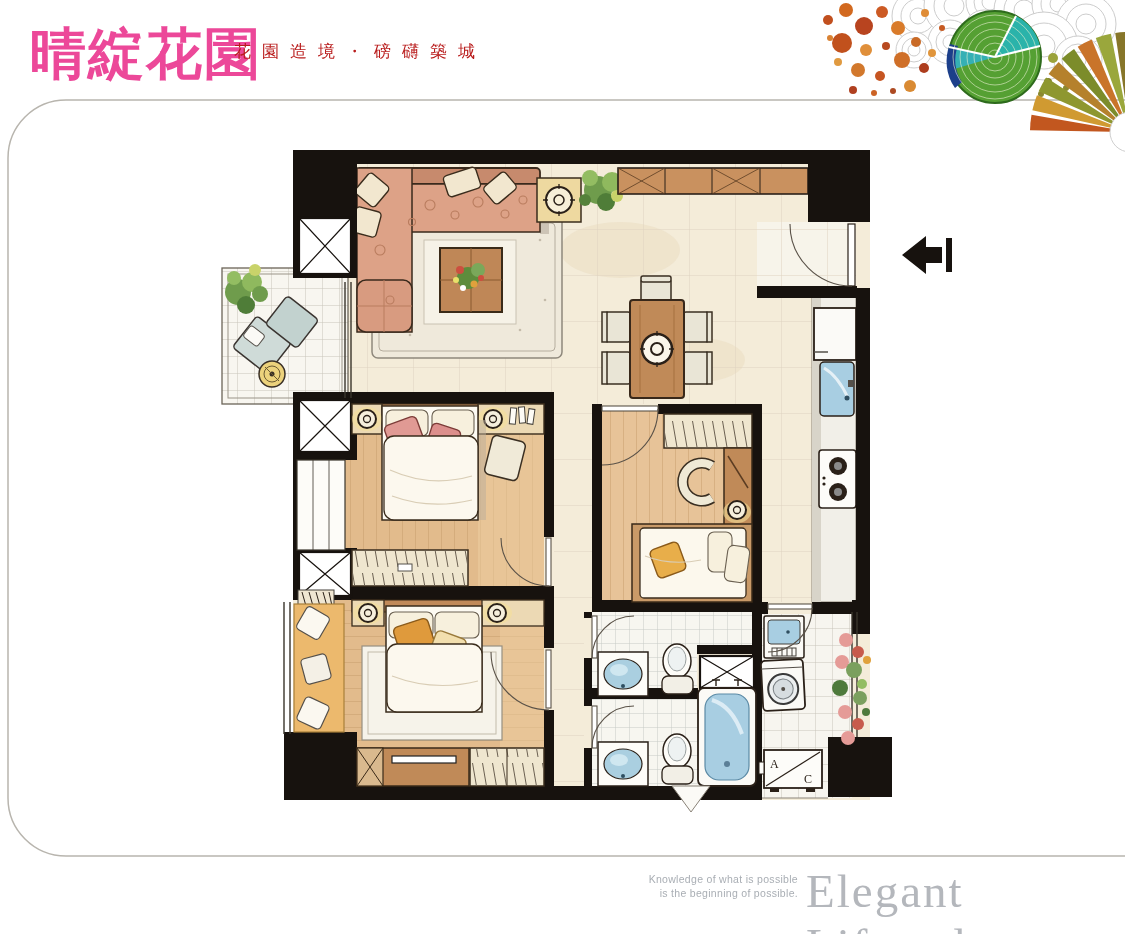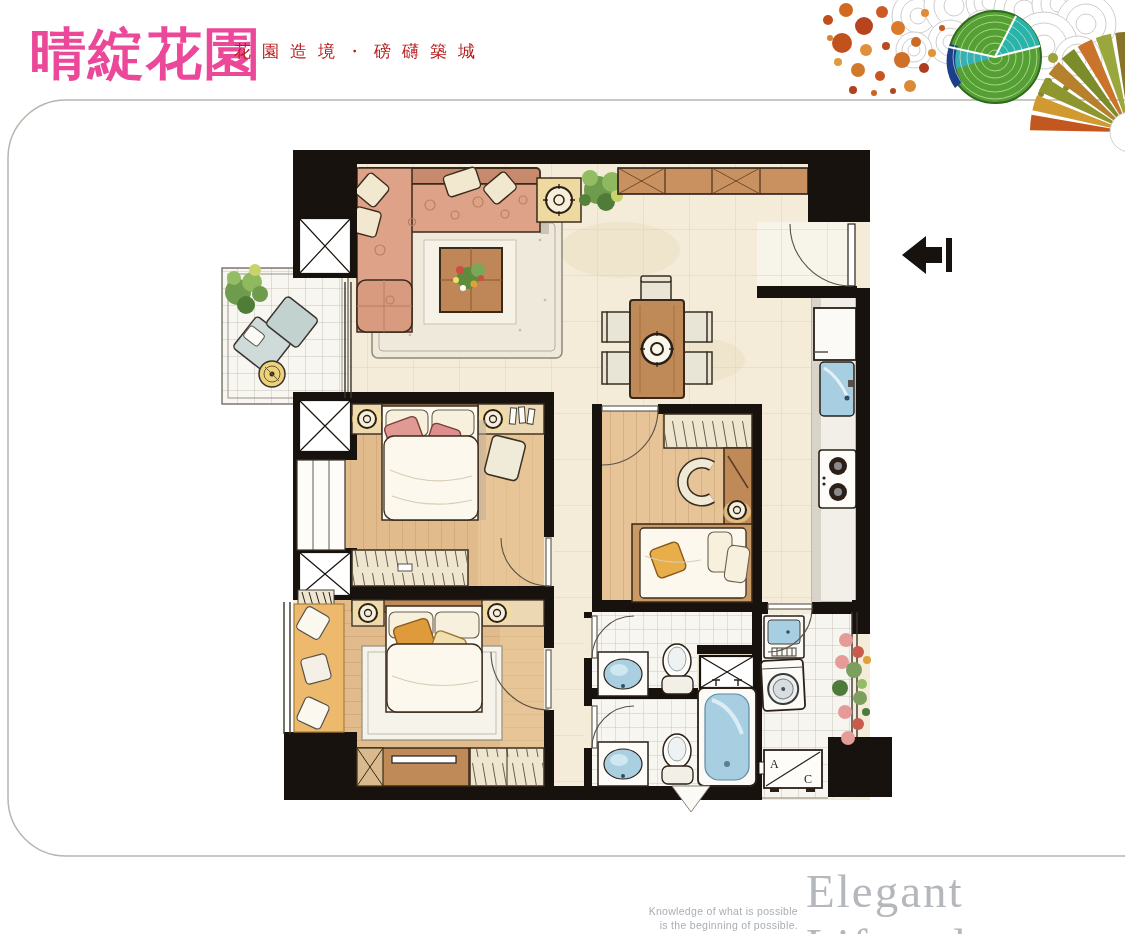--- a/index.html
+++ b/index.html
@@ -3,21 +3,21 @@
 <meta charset="utf-8">
 <style>
   html,body{margin:0;padding:0;background:#fff;width:1125px;height:934px;position:relative;overflow:hidden;
     font-family:"Liberation Sans","DejaVu Sans",sans-serif;}
   .abs{position:absolute;}
   #title{left:30px;top:26px;font-family:"Liberation Serif","DejaVu Serif",serif;font-weight:bold;
     font-size:56px;color:#ec4899;letter-spacing:2px;line-height:1;}
   #subtitle{left:234px;top:40px;font-family:"Liberation Serif","DejaVu Serif",serif;
     font-size:17px;color:#b91c1c;letter-spacing:11px;}
   #tagline{left:600px;top:872px;width:198px;text-align:right;font-size:10.5px;color:#a9aeb4;
-    line-height:1.35;letter-spacing:.3px;margin-top:32px;}
+    line-height:1.35;letter-spacing:.3px;}
   #slogan{left:806px;top:864px;font-family:"Liberation Serif","DejaVu Serif",serif;
     font-size:47px;color:#b4b7bc;letter-spacing:2px;}
   svg{position:absolute;left:0;top:0;}
 </style>
 </head>
 <body>
 
 <svg width="1125" height="934" viewBox="0 0 1125 934">
   <defs>
     <pattern id="tileL" width="46" height="46" patternUnits="userSpaceOnUse">

